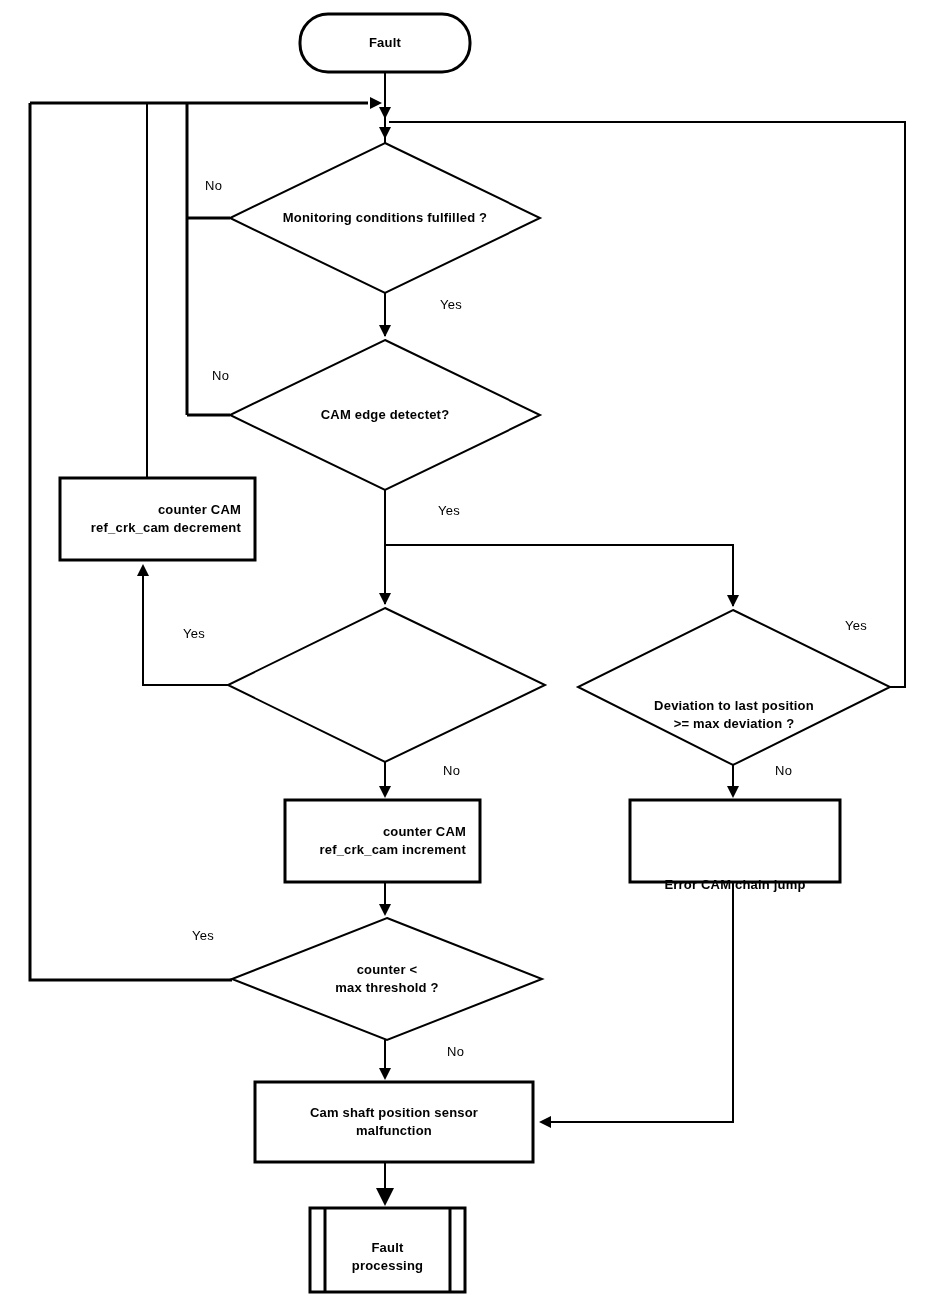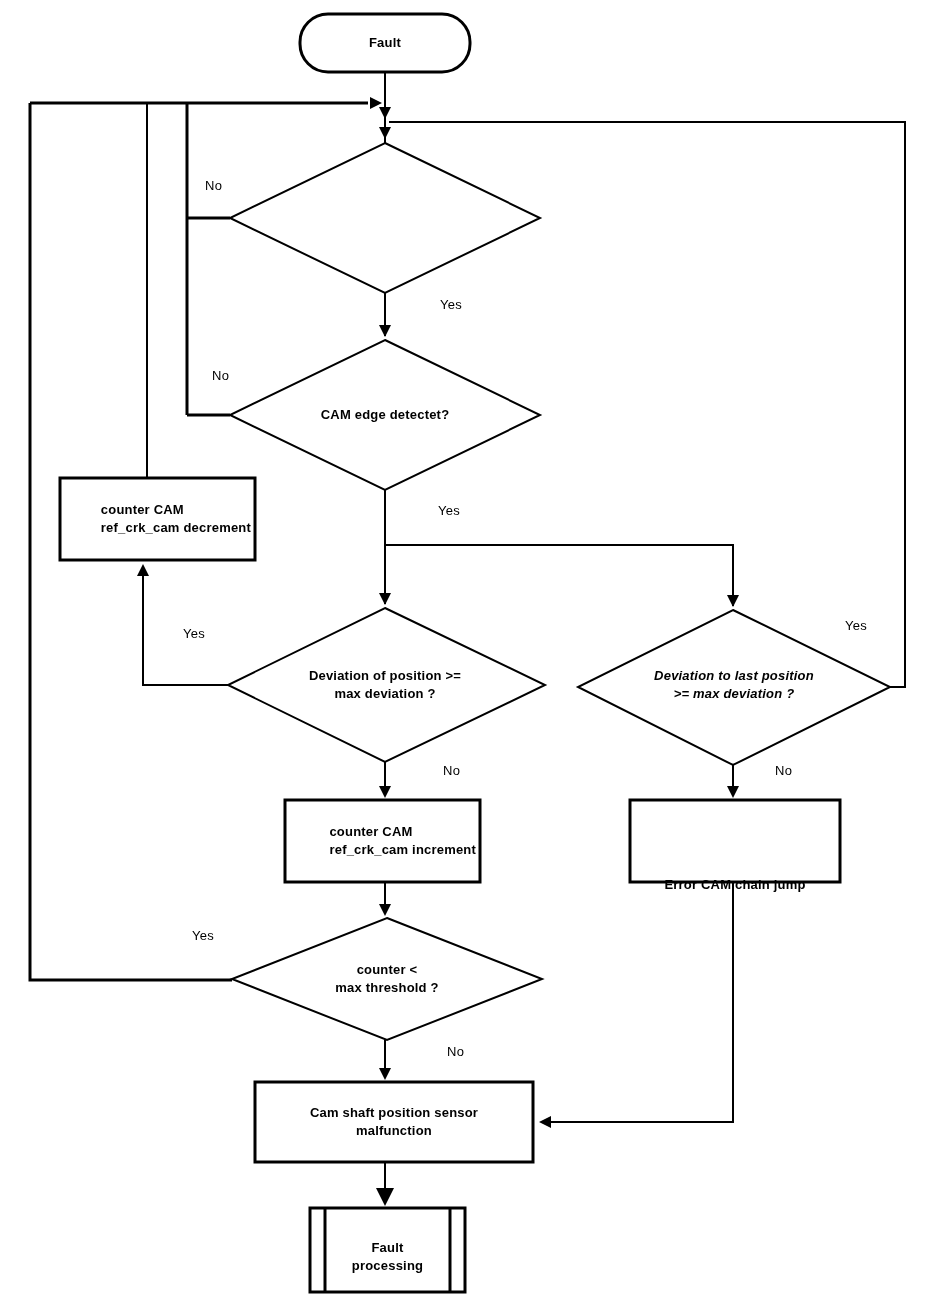--- a/index.html
+++ b/index.html
@@ -19,22 +19,22 @@
     justify-content: center;
     text-align: center;
     font-size: 13px;
     font-weight: bold;
     line-height: 1.35;
     white-space: pre-line;
     letter-spacing: 0.2px;
   }
   .node-label.right {
     justify-content: flex-end;
-    text-align: left;
-    padding-right: 4px;
+    text-align: right;
+    padding-right: 14px;
     box-sizing: border-box;
   }
   .edge-label {
     position: absolute;
     font-size: 13px;
     font-weight: normal;
     letter-spacing: 0.3px;
   }
 </style>
 </head>
@@ -117,30 +117,29 @@
       <g>
         <rect x="310" y="1208" width="155" height="84" stroke-width="3"></rect>
         <line x1="325" y1="1208" x2="325" y2="1292" stroke-width="3"></line>
         <line x1="450" y1="1208" x2="450" y2="1292" stroke-width="3"></line>
       </g>
     </g>
   </svg>
 
   <div class="node-label" style="left:300px; top:14px; width:170px; height:58px;">Fault</div>
 
+  <div class="node-label" style="left:240px; top:143px; width:290px; height:150px;">Monitoring conditions fulfilled ?</div>
 
   <div class="node-label" style="left:240px; top:340px; width:290px; height:150px;">CAM edge detectet?</div>
 
   <div class="node-label right" style="left:60px; top:478px; width:195px; height:82px;">counter CAM
 ref_crk_cam decrement</div>
 
-  <div class="node-label" style="left:238px; top:608px; width:294px; height:154px;">Deviation of position &gt;=
-max deviation ?</div>
 
-  <div class="node-label" style="left:588px; top:607px; width:292px; height:155px;font-style:italic;">Deviation to last position
+  <div class="node-label" style="left:588px; top:637px; width:292px; height:155px;">Deviation to last position
 &gt;= max deviation ?</div>
 
   <div class="node-label right" style="left:285px; top:800px; width:195px; height:82px;">counter CAM
 ref_crk_cam increment</div>
 
   <div class="node-label" style="left:630px; top:800px; width:210px; height:96px;margin-top:37px;">Error CAM chain jump</div>
 
   <div class="node-label" style="left:242px; top:918px; width:290px; height:122px;">counter &lt;
 max threshold ?</div>
 

